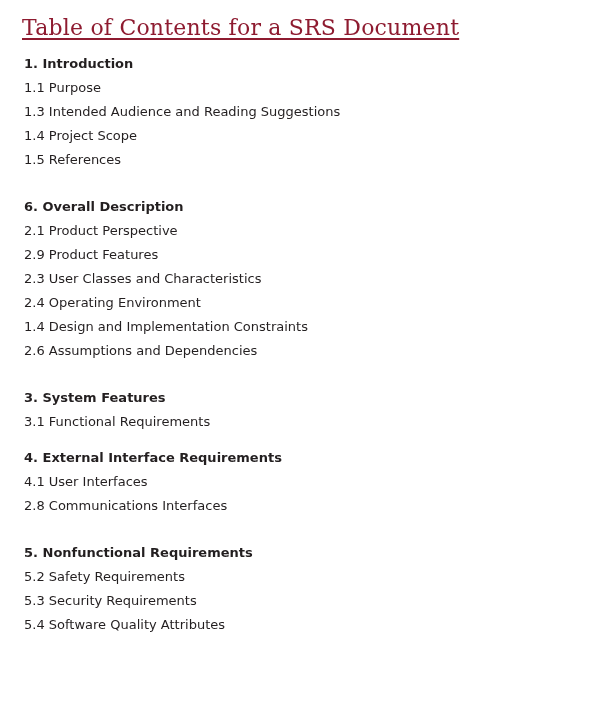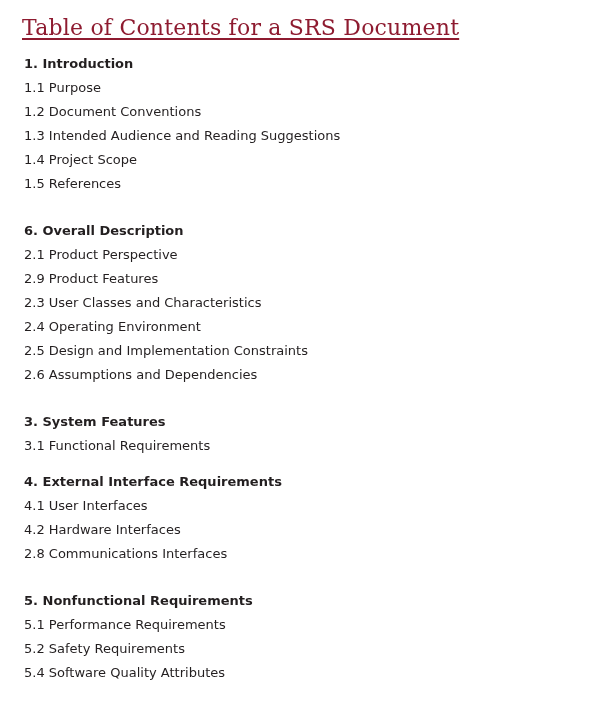--- a/index.html
+++ b/index.html
@@ -67,57 +67,55 @@
 
   <h1 class="doc-title">Table of Contents for a SRS Document</h1>
 
   <div class="spacer-title"></div>
 
   <div class="toc">
 
     <div class="section">
       <div class="section-heading">1. Introduction</div>
       <div class="sub-item">1.1 Purpose</div>
-      <div class="sub-item">1.2 Document Conventions</div>
       <div class="sub-item">1.3 Intended Audience and Reading Suggestions</div>
       <div class="sub-item">1.4 Project Scope</div>
       <div class="sub-item">1.5 References</div>
     </div>
 
     <div class="gap-lg"></div>
 
     <div class="section">
       <div class="section-heading">6. Overall Description</div>
       <div class="sub-item">2.1 Product Perspective</div>
       <div class="sub-item">2.9 Product Features</div>
       <div class="sub-item">2.3 User Classes and Characteristics</div>
       <div class="sub-item">2.4 Operating Environment</div>
-      <div class="sub-item">2.5 Design and Implementation Constraints</div>
+      <div class="sub-item">1.4 Design and Implementation Constraints</div>
       <div class="sub-item">2.6 Assumptions and Dependencies</div>
     </div>
 
     <div class="gap-lg"></div>
 
     <div class="section">
       <div class="section-heading">3. System Features</div>
       <div class="sub-item">3.1 Functional Requirements</div>
     </div>
 
     <div class="gap-xs"></div>
 
     <div class="section">
       <div class="section-heading">4. External Interface Requirements</div>
       <div class="sub-item">4.1 User Interfaces</div>
-      <div class="sub-item">4.2 Hardware Interfaces</div>
       <div class="sub-item">2.8 Communications Interfaces</div>
     </div>
 
     <div class="gap-lg"></div>
 
     <div class="section">
       <div class="section-heading">5. Nonfunctional Requirements</div>
-      <div class="sub-item">5.1 Performance Requirements</div>
       <div class="sub-item">5.2 Safety Requirements</div>
+      <div class="sub-item">5.3 Security Requirements</div>
       <div class="sub-item">5.4 Software Quality Attributes</div>
     </div>
 
   </div>
 </div>
 
 </body></html>

